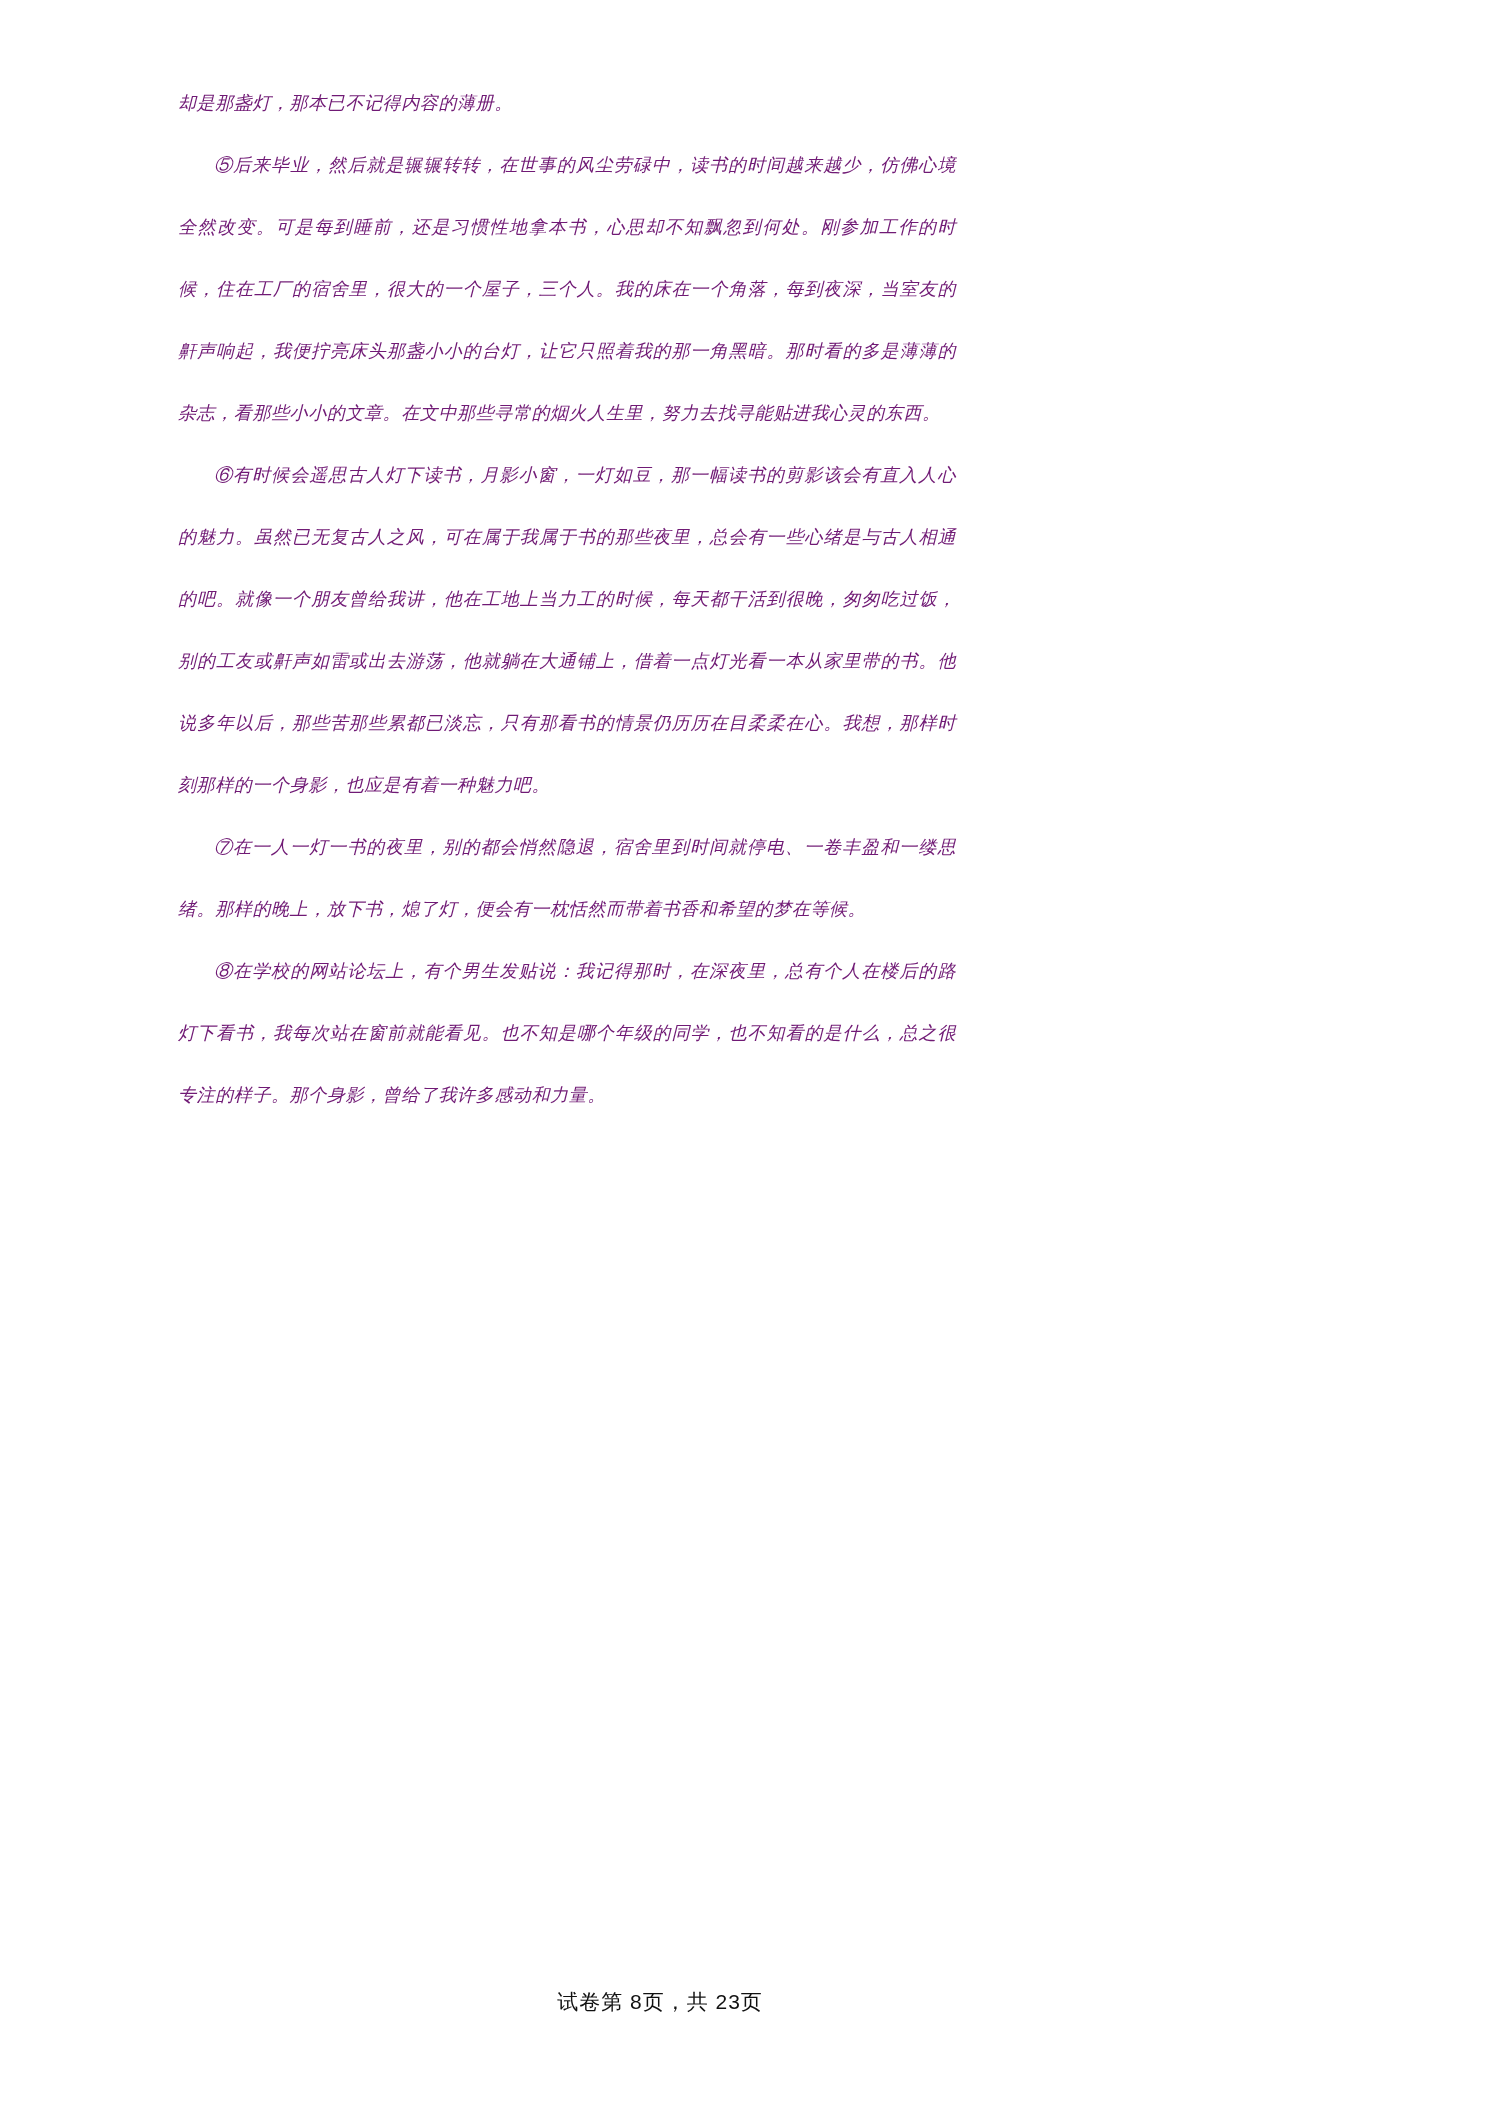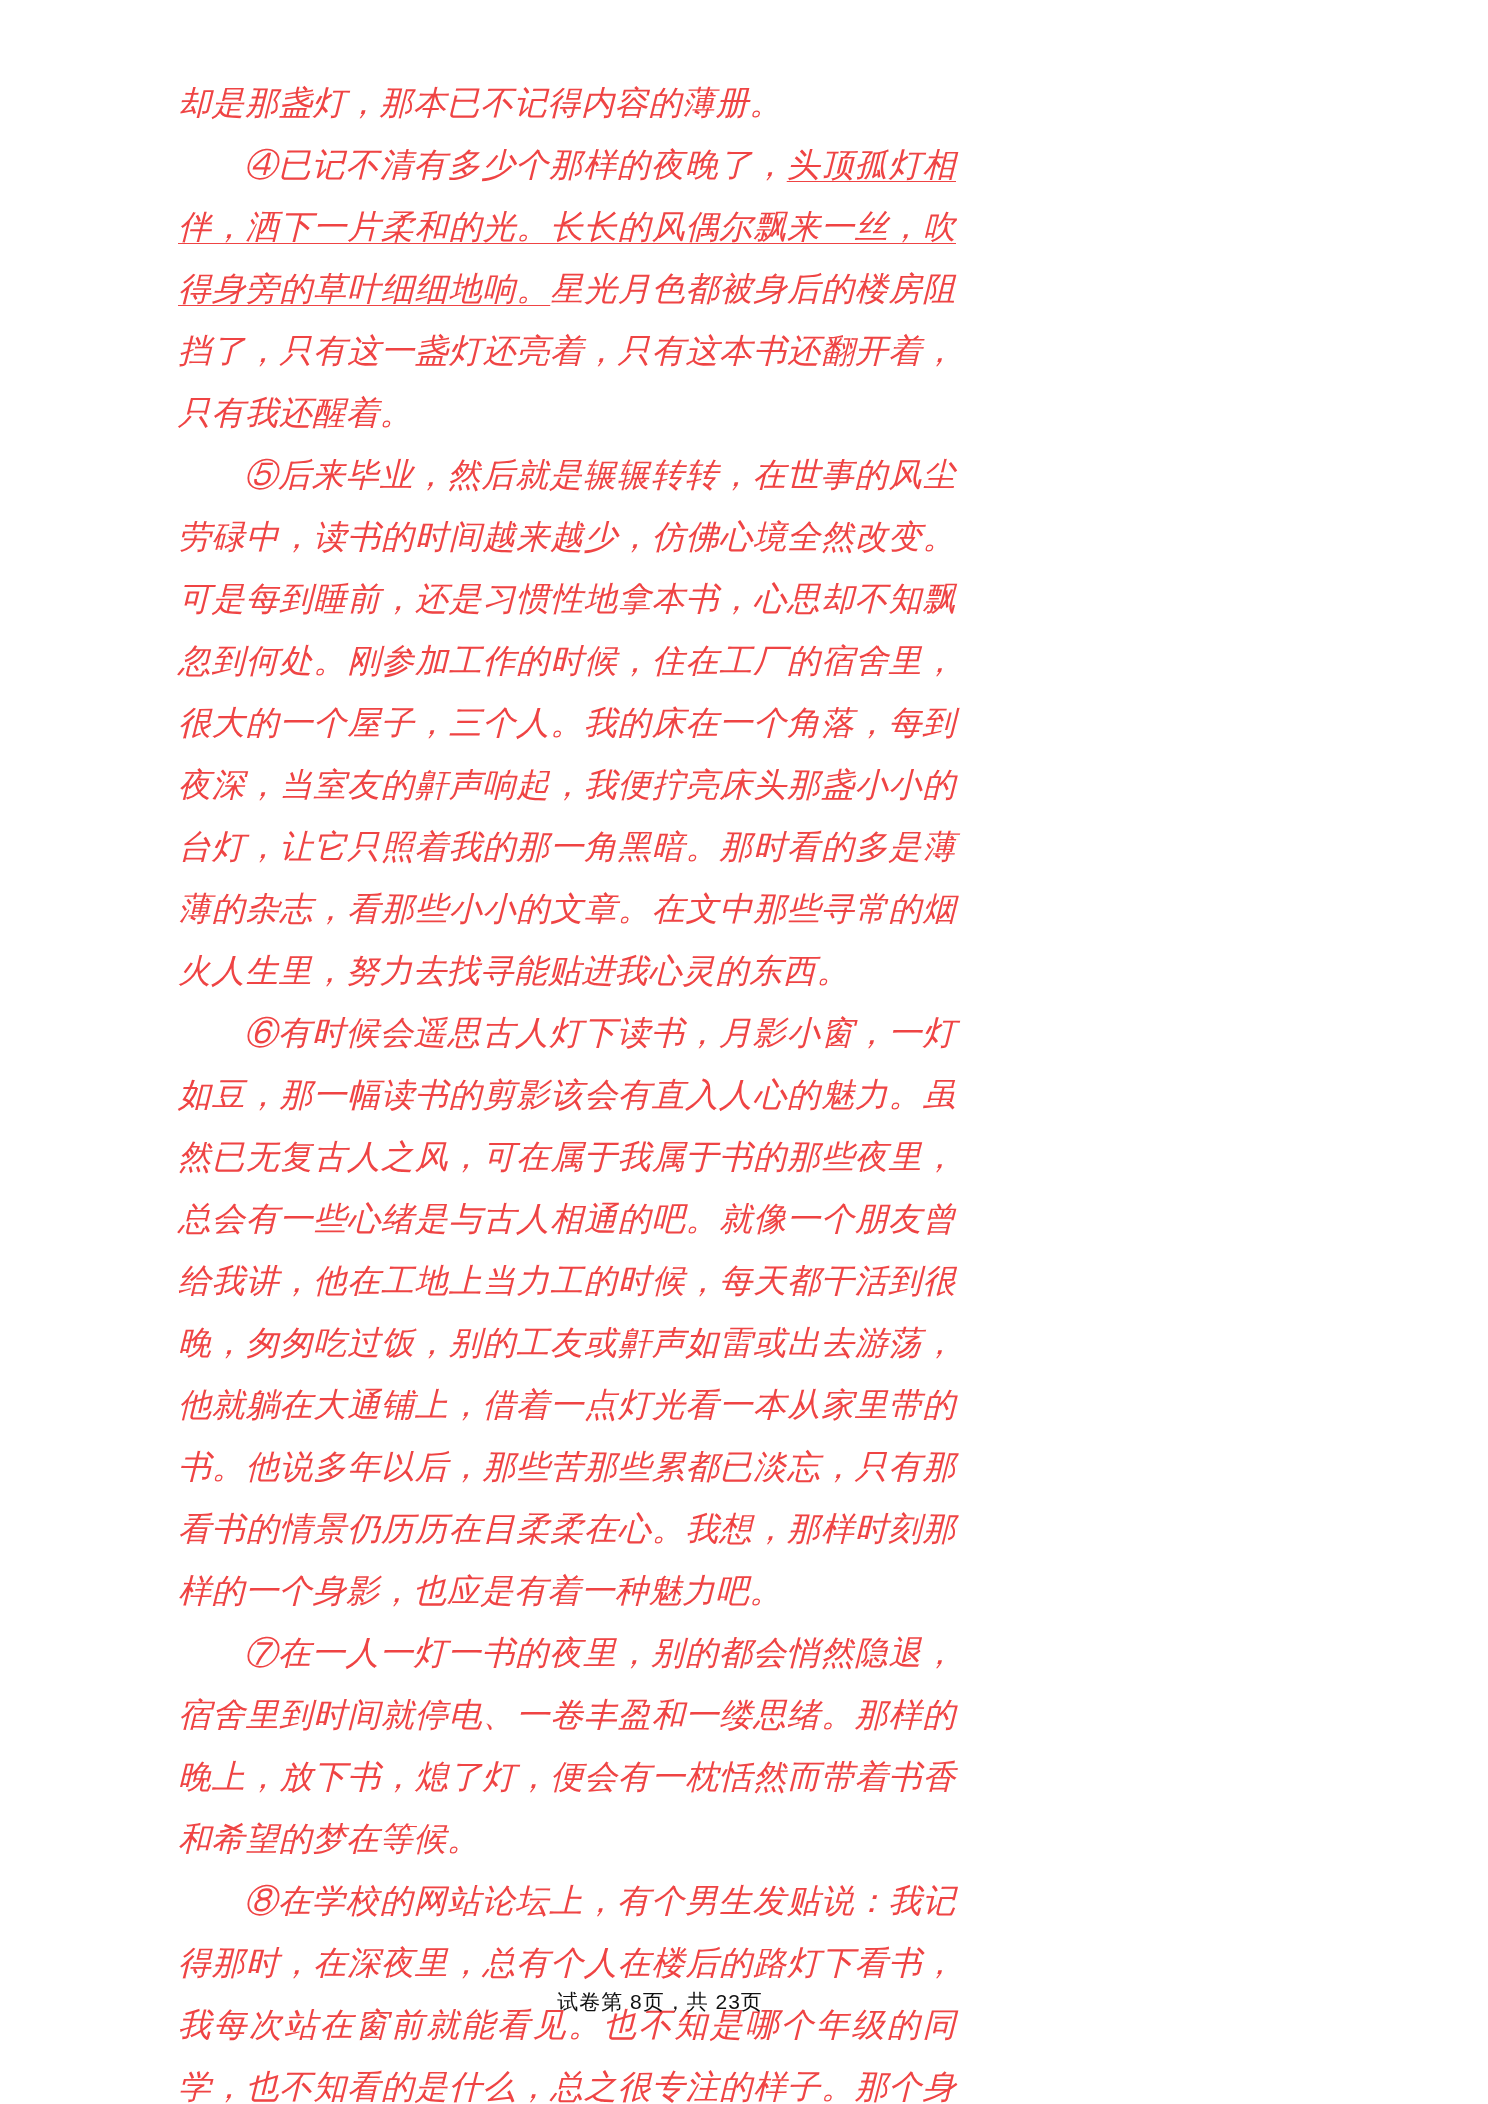--- a/index.html
+++ b/index.html
@@ -28,28 +28,28 @@
     position: absolute;
     left: 178px;
     top: 72px;
     width: 778px;
   }
 
   
   .passage p {
     margin: 0;
     font-family: "Liberation Serif", "DejaVu Serif", serif;
-    font-size: 33px;
+    font-size: 18px;
     line-height: 62px;
     letter-spacing: 0.6px;
     text-align: justify;
     text-justify: inter-ideograph;
     font-style: italic;
     font-synthesis: style;
-    color: #ef4444;
+    color: #701a75;
   }
 
   .passage p.indent {
     text-indent: 2em;
   }
 
   .u-line {
     text-decoration: underline;
     text-decoration-thickness: 1px;
     text-underline-offset: 5px;
@@ -72,21 +72,20 @@
 
 <div class="page">
 
   <div class="content">
 
     <div class="passage">
 
       <p>却是那盏灯，那本已不记得内容的薄册。</p>
 
 
-      <p class="indent"><span>④已记不清有多少个那样的夜晚了，</span><span class="u-line">头顶孤灯相伴，洒下一片柔和的光。长长的风偶尔飘来一丝，吹得身旁的草叶细细地响。</span><span>星光月色都被身后的楼房阻挡了，只有这一盏灯还亮着，只有这本书还翻开着，只有我还醒着。</span></p>
 
       <p class="indent">⑤后来毕业，然后就是辗辗转转，在世事的风尘劳碌中，读书的时间越来越少，仿佛心境全然改变。可是每到睡前，还是习惯性地拿本书，心思却不知飘忽到何处。刚参加工作的时候，住在工厂的宿舍里，很大的一个屋子，三个人。我的床在一个角落，每到夜深，当室友的鼾声响起，我便拧亮床头那盏小小的台灯，让它只照着我的那一角黑暗。那时看的多是薄薄的杂志，看那些小小的文章。在文中那些寻常的烟火人生里，努力去找寻能贴进我心灵的东西。</p>
 
       <p class="indent">⑥有时候会遥思古人灯下读书，月影小窗，一灯如豆，那一幅读书的剪影该会有直入人心的魅力。虽然已无复古人之风，可在属于我属于书的那些夜里，总会有一些心绪是与古人相通的吧。就像一个朋友曾给我讲，他在工地上当力工的时候，每天都干活到很晚，匆匆吃过饭，别的工友或鼾声如雷或出去游荡，他就躺在大通铺上，借着一点灯光看一本从家里带的书。他说多年以后，那些苦那些累都已淡忘，只有那看书的情景仍历历在目柔柔在心。我想，那样时刻那样的一个身影，也应是有着一种魅力吧。</p>
 
       <p class="indent">⑦在一人一灯一书的夜里，别的都会悄然隐退，宿舍里到时间就停电、一卷丰盈和一缕思绪。那样的晚上，放下书，熄了灯，便会有一枕恬然而带着书香和希望的梦在等候。</p>
 
       <p class="indent">⑧在学校的网站论坛上，有个男生发贴说：我记得那时，在深夜里，总有个人在楼后的路灯下看书，我每次站在窗前就能看见。也不知是哪个年级的同学，也不知看的是什么，总之很专注的样子。那个身影，曾给了我许多感动和力量。</p>
 
     </div>

